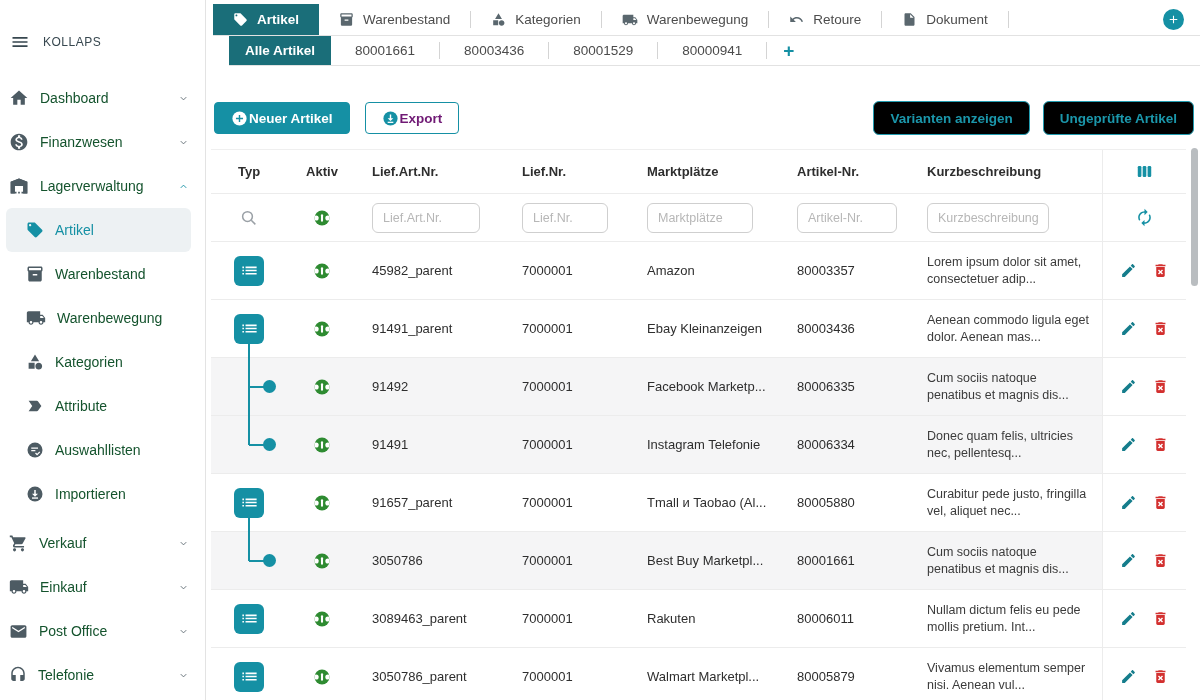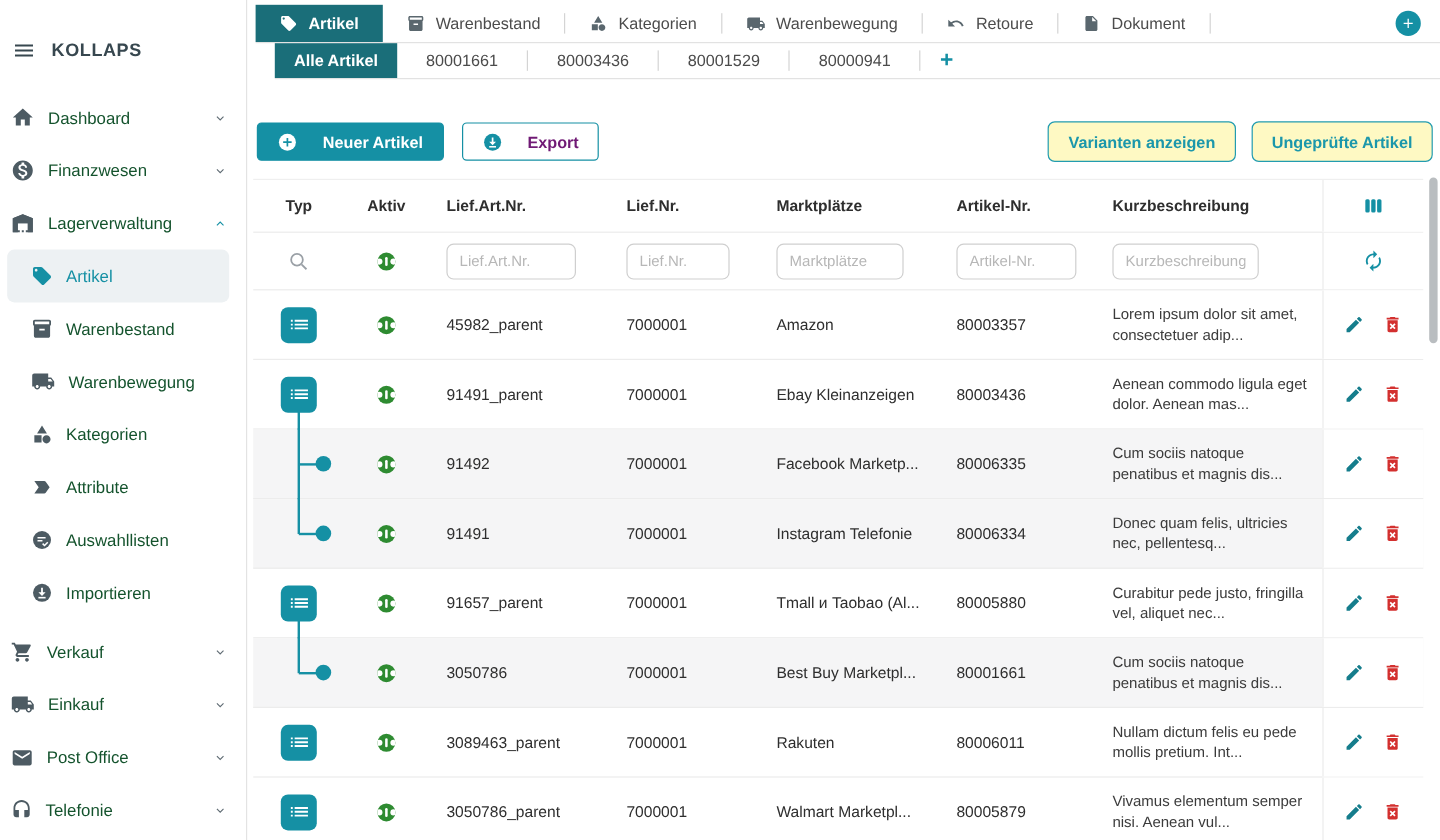--- a/index.html
+++ b/index.html
@@ -2,21 +2,21 @@
 <html><head>
 <meta charset="utf-8">
 <style>
   * { box-sizing: border-box; margin: 0; padding: 0; }
   body { font-family: "Liberation Sans", sans-serif; background: #fff; }
   .app { width: 1200px; height: 700px; display: flex; overflow: hidden; background: #fff; color: #333; }
 
   
   .sidebar { width: 206px; flex: none; border-right: 1px solid #e3e3e3; background: #fff; }
   .sidebar-header { display: flex; align-items: center; gap: 13px; padding: 32px 0 0 10px; }
-  .brand { font-size: 15px; font-weight: 700; color: #37474f; letter-spacing: .5px; }
+  .brand { font-size: 12px; font-weight: 400; color: #37474f; letter-spacing: .5px; }
   .side-nav { margin-top: 24px; }
   .side-item { height: 44px; display: flex; align-items: center; gap: 11px; padding: 0 16px 0 9px;
                font-size: 14px; color: #14532d; cursor: pointer; }
   .side-item .lbl { flex: 1; white-space: nowrap; }
   .side-item svg.mi { flex: none; }
   .side-sub .side-item { padding-left: 26px; }
   .side-item.active { margin: 0 14px 0 6px; padding-left: 20px; background: #edf1f3; border-radius: 6px; color: #1590a4; }
   .side-item.active .mi { fill: #1590a4; }
   .mi { fill: #4d5b63; }
   .chev { stroke: #5f6b73; stroke-width: 2; fill: none; }
@@ -36,25 +36,25 @@
   .add-circle { margin-left: auto; margin-right: 16px; align-self: center; width: 21px; height: 21px;
                 border-radius: 50%; background: #1590a4; color: #fff; display: flex; align-items: center;
                 justify-content: center; font-size: 16px; line-height: 1; cursor: pointer; border: none; }
 
   .subtabbar { margin-left: 23px; height: 30px; display: flex; align-items: stretch; border-bottom: 1px solid #e2e2e2; }
   .subtab { display: flex; align-items: center; padding: 0 24px; font-size: 13.5px; color: #4b4b4b; cursor: pointer; }
   .subtab.active { background: #1a6e79; color: #fff; font-weight: 700; padding: 0 16px; }
   .subtab-plus { display: flex; align-items: center; padding: 0 16px; color: #1590a4; font-size: 19px; font-weight: 700; cursor: pointer; }
 
   .toolbar { display: flex; align-items: center; margin: 35px 6px 14px 8px; }
-  .btn { height: 32px; display: inline-flex; align-items: center; gap: 21px; border-radius: 4px;
+  .btn { height: 32px; display: inline-flex; align-items: center; gap: 1px; border-radius: 4px;
          font-size: 13.5px; font-weight: 700; padding: 0 16px; cursor: pointer; font-family: inherit; }
   .btn-primary { background: #1590a4; color: #fff; border: 1px solid #1590a4; }
   .btn-outline { background: #fff; color: #701a75; border: 1px solid #1590a4; margin-left: 15px; }
-  .btn-right { background: #fef9c3; color: #1b97ab; border: 1px solid #229cb0; border-radius: 6px; height: 34px; margin-left: 13px; }
+  .btn-right { background: #000000; color: #1b97ab; border: 1px solid #229cb0; border-radius: 6px; height: 34px; margin-left: 13px; }
   .spacer { flex: 1; }
 
   
   .table { margin: 0 14px 0 5px; border-top: 1px solid #efefef; }
   .trow { display: grid; grid-template-columns: 76px 70px 150px 125px 150px 130px 1fr 84px;
           align-items: center; border-bottom: 1px solid #ececec; min-height: 58px; }
   .trow.thead { min-height: 44px; font-weight: 700; font-size: 13px; color: #1f1f1f; }
   .trow.tfilter { min-height: 48px; }
   .cell { padding-left: 15px; font-size: 13px; color: #2e2e2e; }
   .c-typ, .c-aktiv { padding-left: 0; text-align: center; position: relative; height: 100%;

